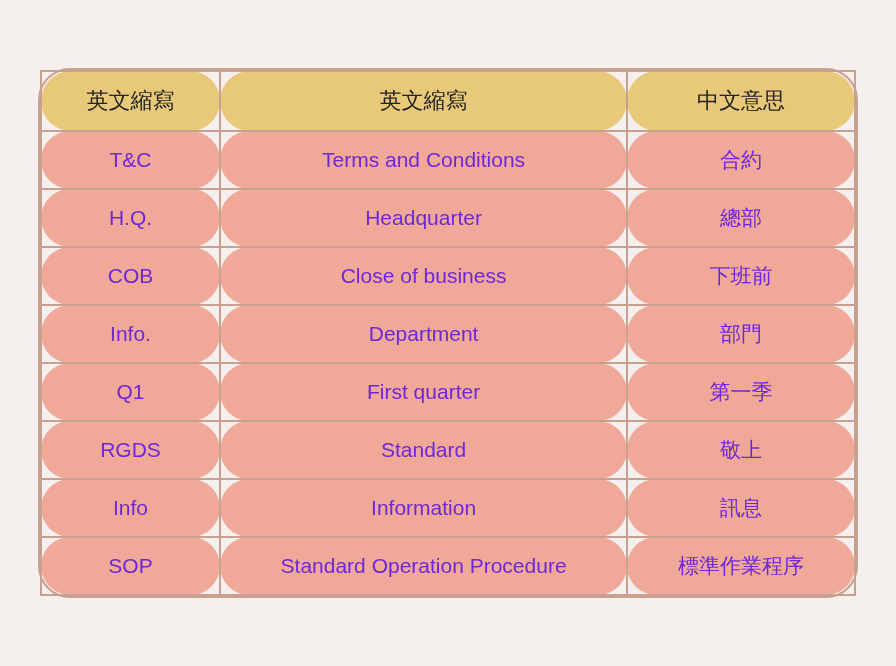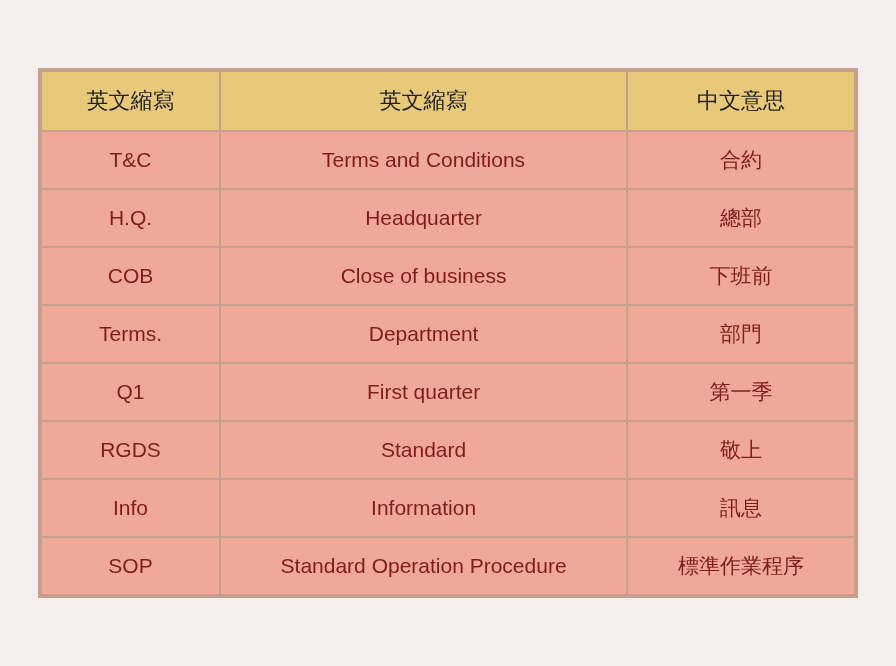--- a/index.html
+++ b/index.html
@@ -1,18 +1,19 @@
 <!DOCTYPE html>
 <html><head>
   <meta charset="utf-8">
   <style>
     * {
       box-sizing: border-box;
       margin: 0;
       padding: 0;
+      border-radius: 32px;
     }
 
     body {
       background: #f5f0ee;
       display: flex;
       justify-content: center;
       align-items: center;
       min-height: 100vh;
       font-family: "Arial", "Microsoft JhengHei", "PingFang TC", sans-serif;
     }
@@ -32,21 +33,21 @@
       color: #222;
       text-align: center;
       font-size: 22px;
       font-weight: normal;
       padding: 14px 10px;
       border: 2px solid #c8a090;
     }
 
     tbody tr td {
       background-color: #f0a898;
-      color: #7f1d1d;
+      color: #6d28d9;
       text-align: center;
       font-size: 21px;
       padding: 14px 10px;
       border: 2px solid #c8a090;
     }
 
     tbody tr:nth-child(even) td {
       background-color: #f0a898;
     }
 
@@ -86,21 +87,21 @@
           <td>H.Q.</td>
           <td>Headquarter</td>
           <td>總部</td>
         </tr>
         <tr>
           <td>COB</td>
           <td>Close of business</td>
           <td>下班前</td>
         </tr>
         <tr>
-          <td>Terms.</td>
+          <td>Info.</td>
           <td>Department</td>
           <td>部門</td>
         </tr>
         <tr>
           <td>Q1</td>
           <td>First quarter</td>
           <td>第一季</td>
         </tr>
         <tr>
           <td>RGDS</td>

